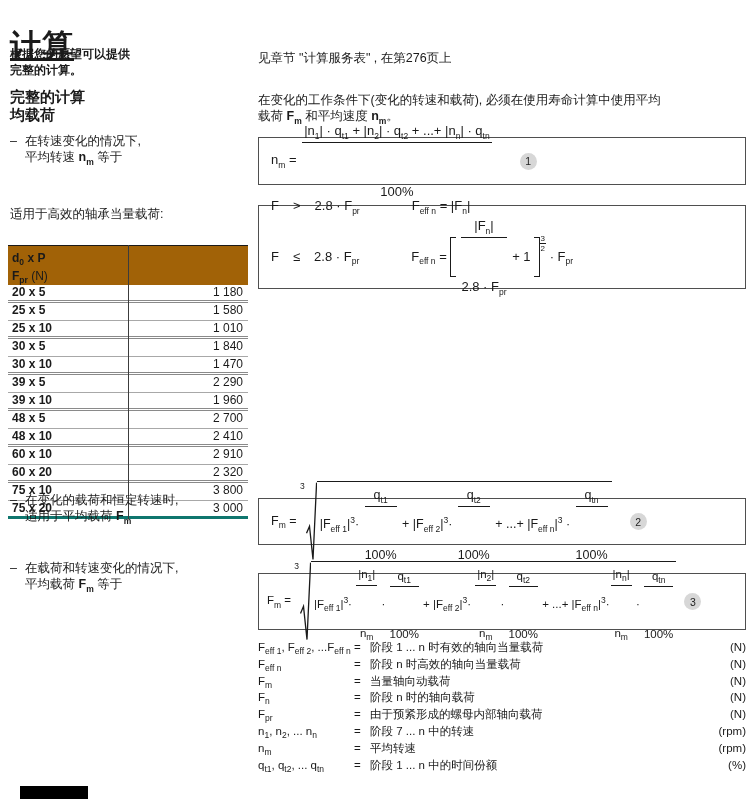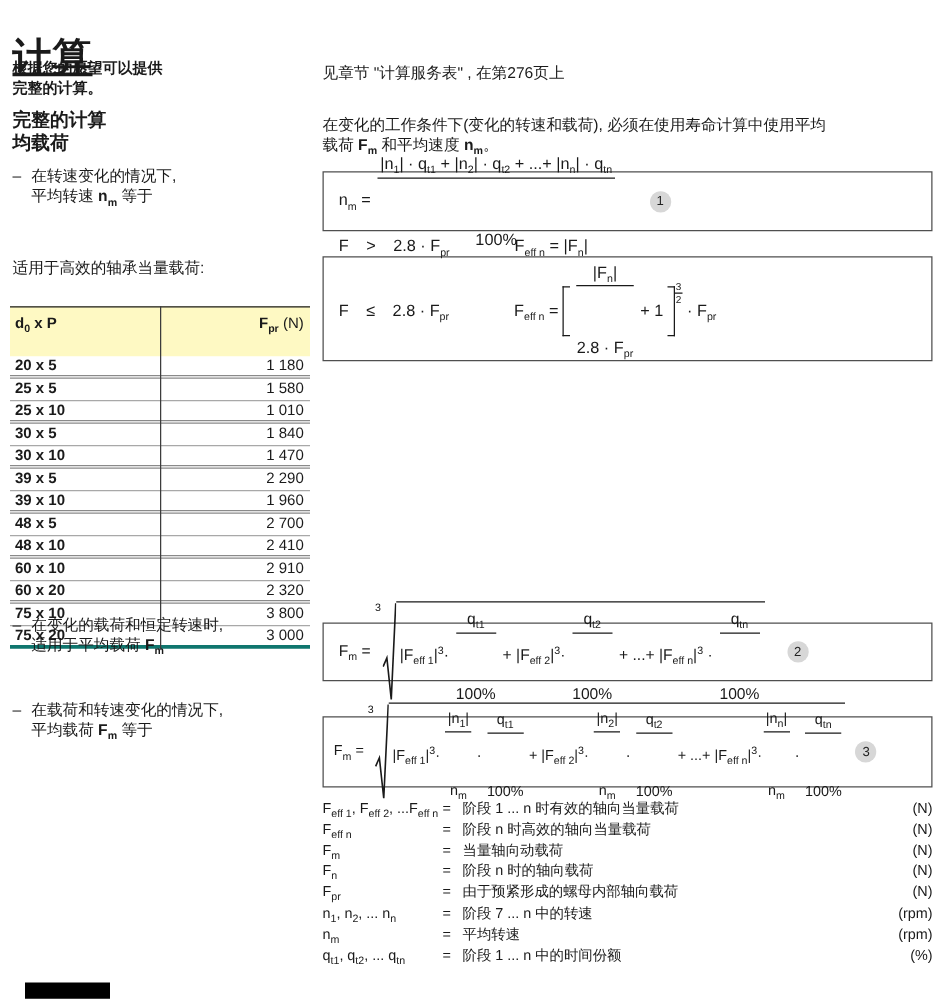--- a/index.html
+++ b/index.html
@@ -28,27 +28,27 @@
   .supfrac .a{display:block;border-bottom:1px solid #1a1a1a;padding:0 1px;}
   .supfrac .bden{display:block;}
   .root{display:inline-flex;align-items:stretch;vertical-align:middle;}
   .rdeg{font-size:8.5px;align-self:flex-start;margin-right:1px;}
   .rsign{width:11px;align-self:stretch;}
   .rbody{display:block;border-top:1.3px solid #1a1a1a;padding:6px 2px 0 3px;}
   .circ{display:inline-flex;align-items:center;justify-content:center;width:17px;height:17px;
         border-radius:50%;background:#d7d7d7;color:#222;font-size:10.5px;vertical-align:middle;}
   .fbox{position:absolute;left:258px;width:488px;border:1.4px solid #4f4f4f;box-sizing:border-box;
         display:flex;align-items:center;padding-left:12px;font-size:13px;background:#fff;}
-  .fbox.col{flex-direction:column;align-items:flex-start;justify-content:flex-end;gap:3px;}
+  .fbox.col{flex-direction:column;align-items:flex-start;justify-content:center;gap:3px;}
   .f4{font-size:11.5px;}
   .f4 .frac{margin:0 1px;}
   
   .ftable{position:absolute;left:8px;top:245px;width:240px;font-size:12px;}
-  .thead{background:#fef9c3;border-top:1.6px solid #1a1a1a;height:40px;box-sizing:border-box;
-         display:flex;justify-content:space-between;padding:5px 5px 0 4px;}
+  .thead{background:#a16207;border-top:1.6px solid #1a1a1a;height:40px;box-sizing:border-box;
+         display:flex;justify-content:space-between;padding:5px 5px 0 4px;flex-direction:column;}
   .trow{display:flex;justify-content:space-between;height:18px;line-height:14px;
         border-bottom:1px solid #a8a8a8;box-sizing:border-box;padding:0 5px 0 4px;}
   .trow.gend{border-bottom:3px double #8a8a8a;}
   .trow:last-child{border-bottom:3px solid #0f766e;}
   .tsize{font-weight:bold;}
   .vline{position:absolute;left:120px;top:0;bottom:0;width:1px;background:#3c3c3c;}
   
   .legend{position:absolute;left:258px;top:640px;width:488px;font-size:11.5px;}
   .lrow{display:flex;align-items:flex-start;height:16.8px;line-height:15px;}
   .lsym{width:96px;flex:none;}

